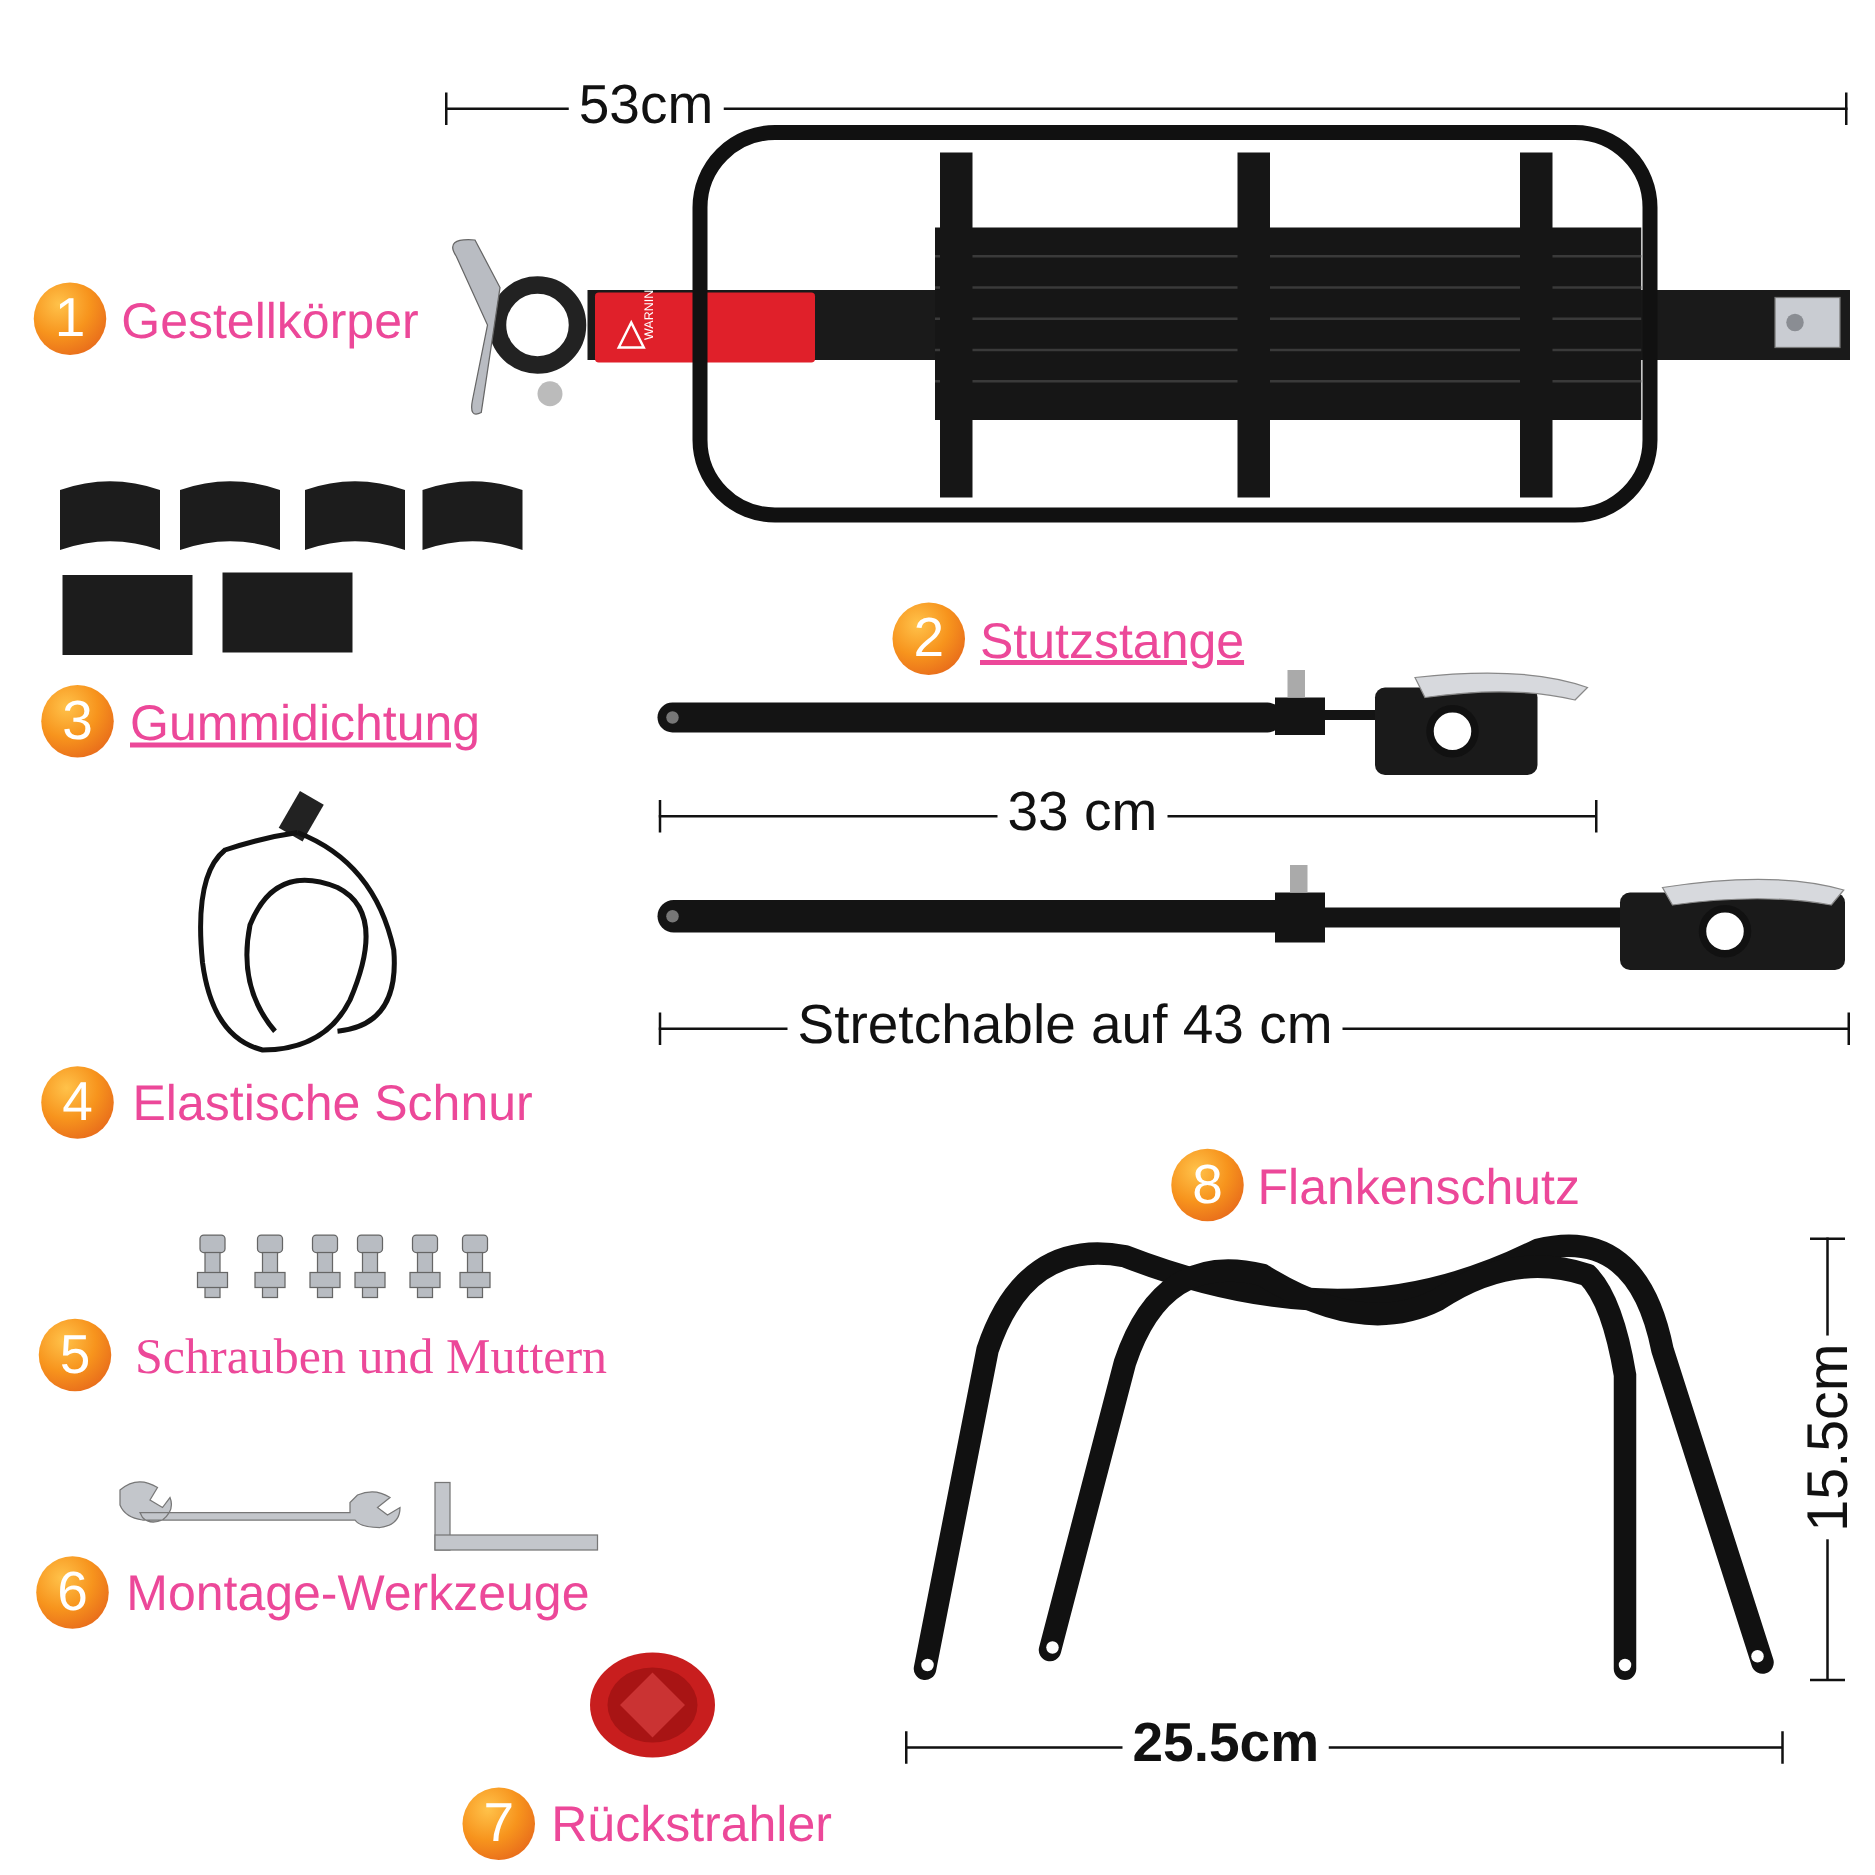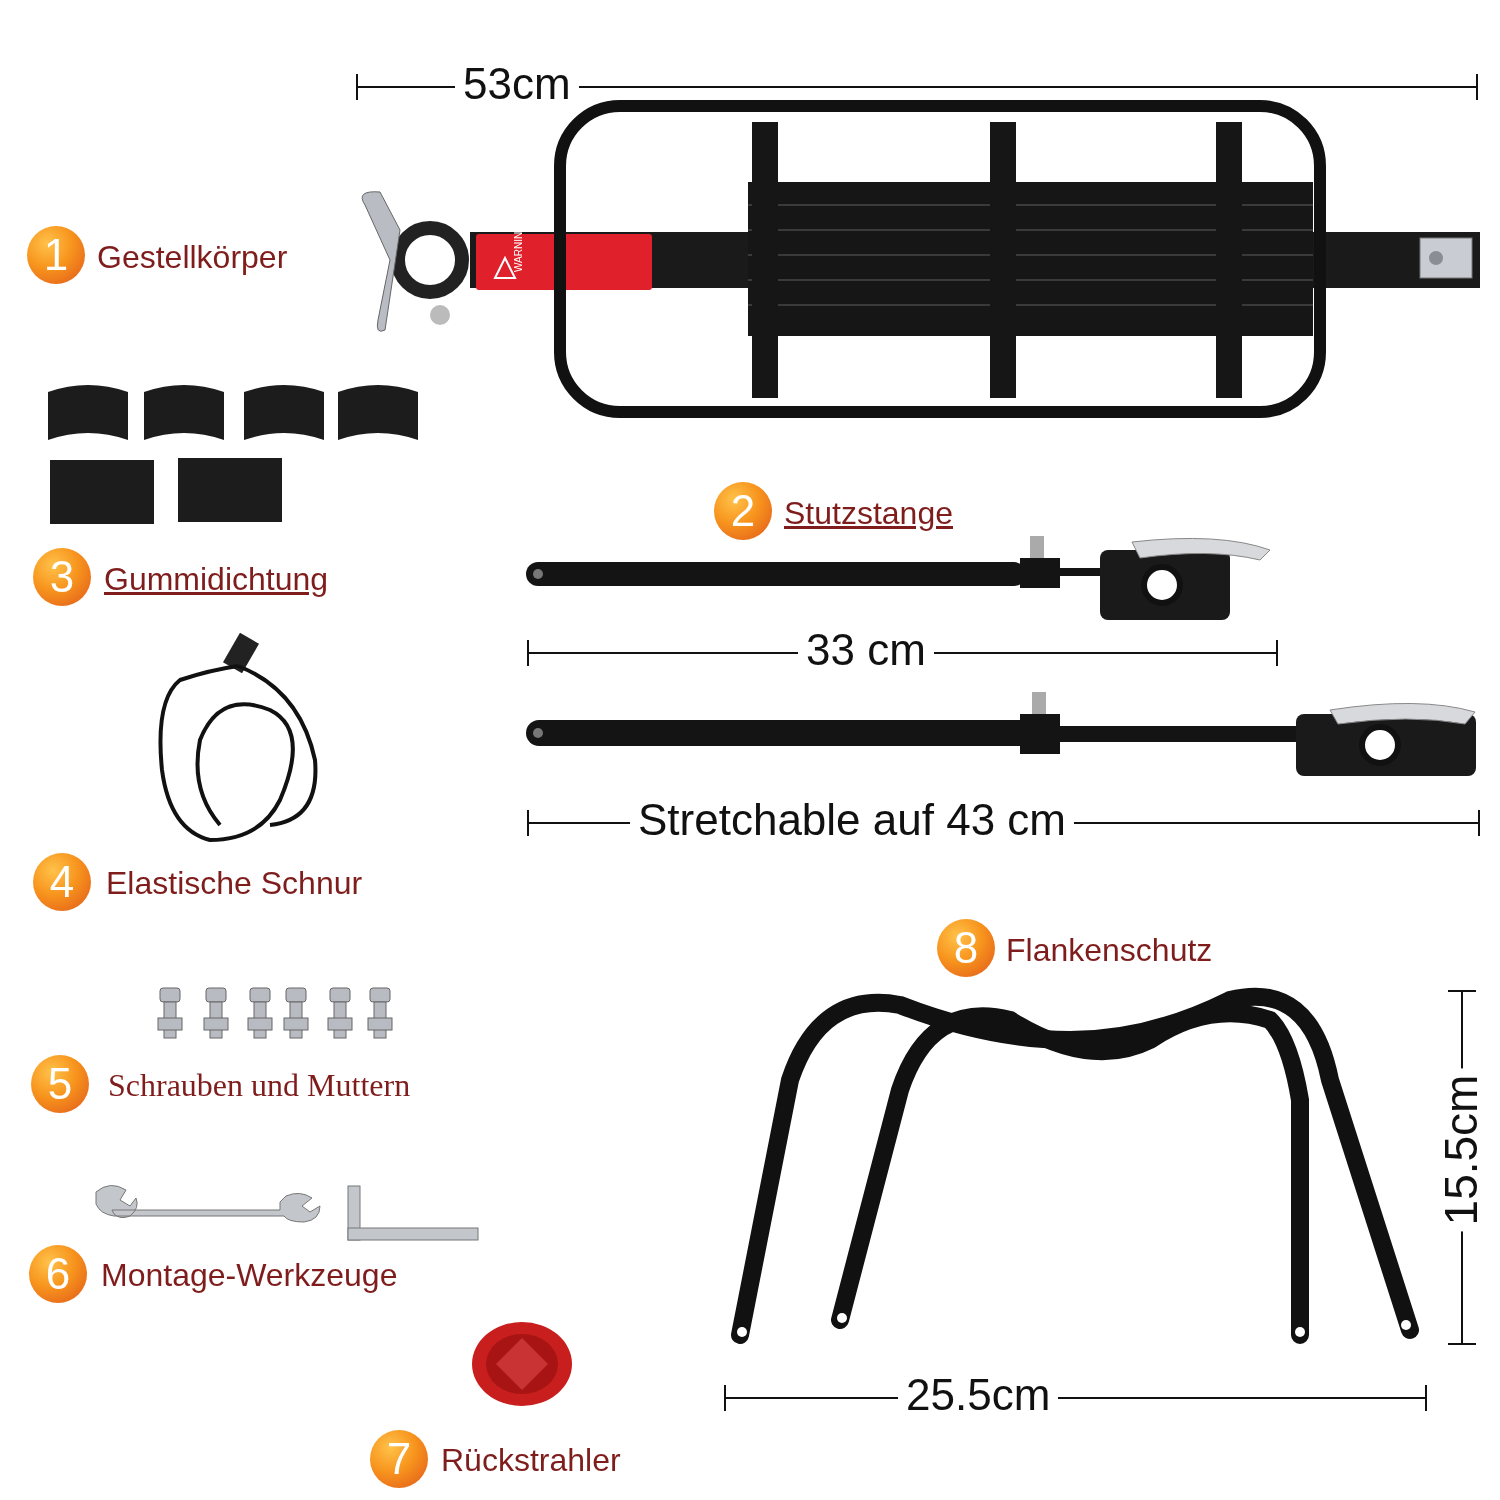--- a/index.html
+++ b/index.html
@@ -1,20 +1,20 @@
 <!DOCTYPE html>
 <html><head>
 <meta charset="utf-8">
 <style>
   html,body{margin:0;padding:0;background:#fff;}
   body{width:1500px;height:1500px;position:relative;overflow:hidden;font-family:"Liberation Sans",sans-serif;color:#111;}
   .badge{position:absolute;width:58px;height:58px;border-radius:50%;
     background:radial-gradient(circle at 35% 30%,#ffc24a 0%,#f7941d 45%,#e0561a 100%);
     color:#fff;font-size:44px;line-height:58px;text-align:center;font-family:"Liberation Sans",sans-serif;}
-  .label{position:absolute;font-size:32px;line-height:48px;white-space:nowrap;color:#7f1d1d;}
+  .label{position:absolute;font-size:40px;line-height:48px;white-space:nowrap;color:#ec4899;}
   .dim{position:absolute;font-size:44px;line-height:56px;white-space:nowrap;color:#111;background:#fff;padding:0 8px;}
   .hline{position:absolute;height:2px;background:#111;}
   .vline{position:absolute;width:2px;background:#111;}
   svg{position:absolute;overflow:visible;}
 </style>
 </head>
 <body>
 
 <div class="vline" style="left:356px;top:74px;height:26px;"></div>
 <div class="hline" style="left:356px;top:86px;width:1122px;"></div>
@@ -169,13 +169,13 @@
 </svg>
 
 <div class="hline" style="left:1448px;top:990px;width:28px;"></div>
 <div class="vline" style="left:1461px;top:990px;height:354px;"></div>
 <div class="hline" style="left:1448px;top:1343px;width:28px;"></div>
 <div class="dim" style="left:1380px;top:1122px;transform:rotate(-90deg);transform-origin:center;font-size:46px;padding:0 6px;">15.5cm</div>
 
 <div class="vline" style="left:724px;top:1385px;height:26px;"></div>
 <div class="hline" style="left:724px;top:1397px;width:702px;"></div>
 <div class="vline" style="left:1425px;top:1385px;height:26px;"></div>
-<div class="dim" style="left:898px;top:1367px;">25.5cm</div>
+<div class="dim" style="left:898px;top:1367px;font-weight:bold;">25.5cm</div>
 
 </body></html>

